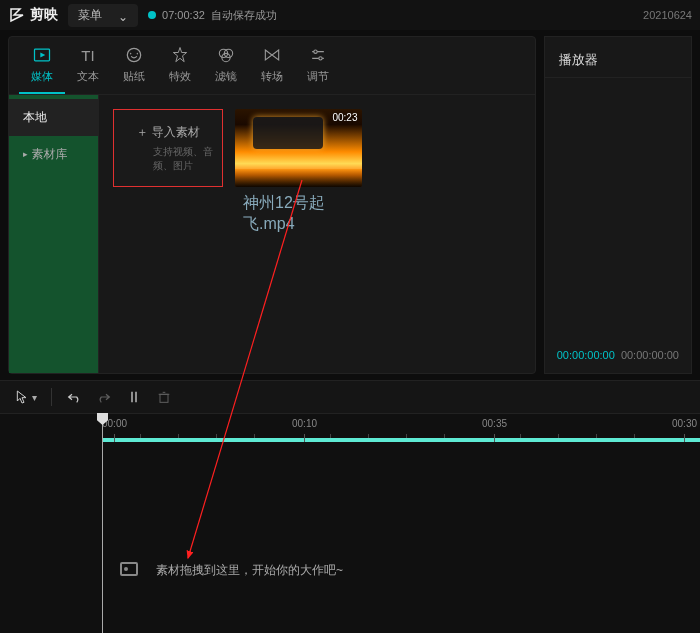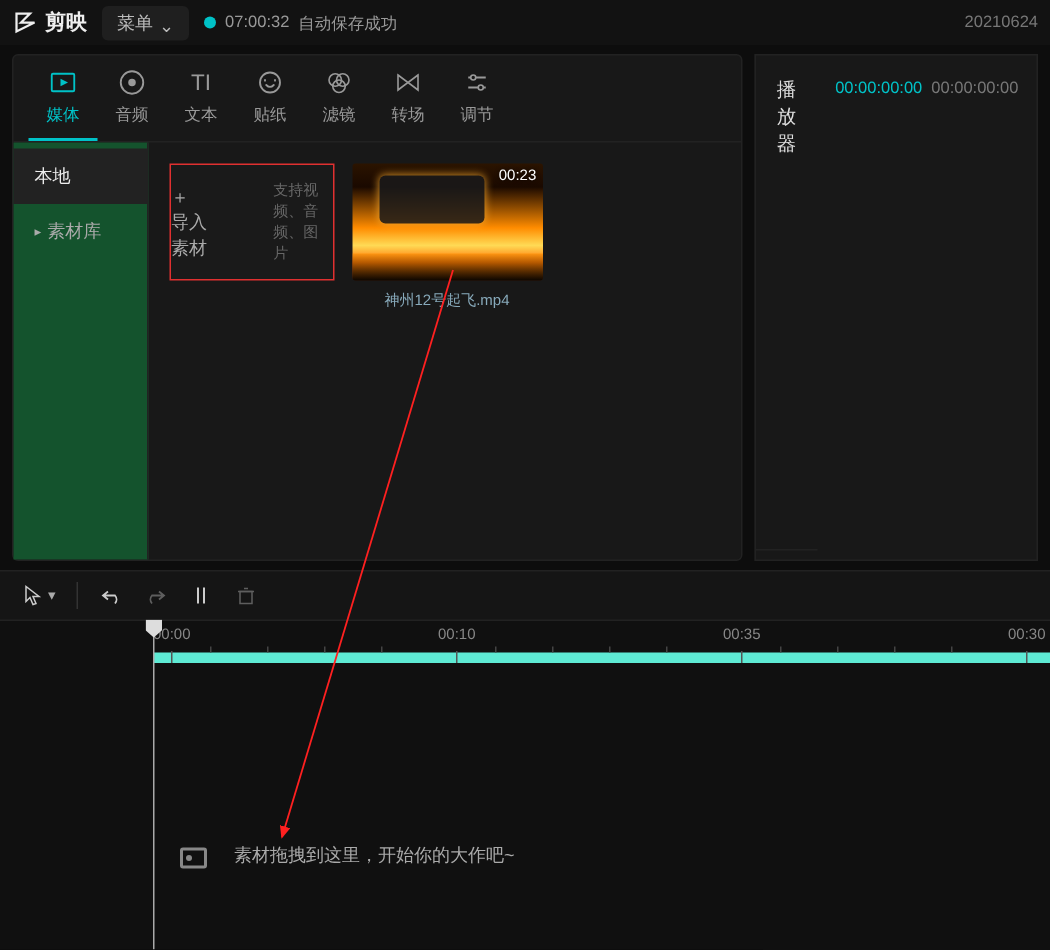--- a/index.html
+++ b/index.html
@@ -23,21 +23,21 @@
     gap: 10px;
   }
   .app-logo { display: flex; align-items: center; gap: 4px; color: #eee; font-weight: bold; font-size: 14px; }
   .app-logo svg { width: 18px; height: 18px; }
   .menu-dd {
     background: #1f1f1f;
     border-radius: 4px;
     padding: 3px 10px;
     display: flex;
     align-items: flex-end;
-    gap: 4px;
+    gap: 16px;
     color: #bbb;
     cursor: pointer;
   }
   .save-status { display: flex; align-items: center; gap: 6px; color: #999; font-size: 11px; }
   .save-dot { width: 8px; height: 8px; border-radius: 50%; background: #00c2c7; }
   .top-date { margin-left: auto; color: #777; font-size: 11px; }
 
   
   .main {
     height: 350px;
@@ -91,21 +91,21 @@
     display: flex;
     gap: 20px;
     align-items: flex-start;
   }
   .import-box {
     width: 110px;
     height: 78px;
     border: 1px solid #e03030;
     background: #1a1a1a;
     display: flex;
-    flex-direction: row;
+    flex-direction: column;
     align-items: center;
     justify-content: center;
     color: #aaa;
     font-size: 12px;
     cursor: pointer;
     gap: 4px;
   }
   .import-box .sub { font-size: 10px; color: #666; margin-left: 39px; }
   .clip-card { width: 110px; display: flex; flex-direction: column; align-items: center; gap: 6px; cursor: pointer; }
   .clip-thumb {
@@ -134,29 +134,29 @@
     background: linear-gradient(180deg, rgba(255,140,0,0.6), rgba(10,5,0,0.9));
   }
   .clip-dur {
     position: absolute;
     top: 3px; right: 4px;
     font-size: 10px;
     color: #fff;
     text-shadow: 0 0 3px #000;
     z-index: 2;
   }
-  .clip-name { font-size: 10px; color: #8ab; text-align: right; }
+  .clip-name { font-size: 16px; color: #8ab; text-align: left; }
 
   .right-panel {
     flex: 1;
     background: #181818;
     border: 1px solid #222;
     border-radius: 0;
     display: flex;
-    flex-direction: row;
+    flex-direction: column;
     padding: 10px 0 6px 0;
   }
   .player-header { padding: 4px 14px 8px; border-bottom: 1px solid #222; font-size: 13px; color: #ddd; }
   .player-body { flex: 1; }
   .player-times { display: flex; gap: 6px; justify-content: flex-end; padding: 6px 12px; font-size: 11px; }
   .cur-time { color: #00c2c7; }
   .dur-time { color: #777; }
 
   
   .toolbar {
@@ -179,21 +179,21 @@
   .tool-sep { width: 1px; height: 18px; background: #333; }
 
   
   .timeline {
     height: 219px;
     background: #101010;
     position: relative;
   }
   .ruler {
     height: 28px;
-    border-bottom: 7px solid #5eead4;
+    border-bottom: 4px solid #5eead4;
     position: relative;
     margin-left: 102px;
   }
   .ruler-tick {
     position: absolute;
     top: 0;
     height: 28px;
     display: flex;
     flex-direction: column;
     align-items: center;
@@ -217,21 +217,21 @@
     width: 11px; height: 12px;
     background: #ddd;
     clip-path: polygon(0 0, 100% 0, 100% 60%, 50% 100%, 0 60%);
   }
   .tracks { position: relative; height: calc(100% - 28px); }
   .drop-hint {
     position: absolute;
     left: 120px;
     top: 120px;
     display: flex;
-    align-items: flex-end;
+    align-items: flex-start;
     gap: 18px;
     color: #aaa;
     font-size: 12px;
   }
   .hint-icon {
     width: 18px; height: 14px;
     border: 2px solid #888;
     border-radius: 2px;
     position: relative;
   }
@@ -280,40 +280,39 @@
       <div class="tab active">
         <span class="ticon">
           <svg width="20" height="20" viewBox="0 0 24 24">
               <rect x="3" y="5" width="18" height="14" rx="1" fill="none" stroke="#00c2c7" stroke-width="1.5"></rect>
               <path d="M10 9 L16 12 L10 15 Z" fill="#00c2c7"></path>
             </svg>
         </span>
         <span>媒体</span>
       </div>
       <div class="tab">
-        <span class="ticon">
-          <svg width="20" height="20" viewBox="0 0 24 24">
-              <circle cx="12" cy="12" r="9" fill="none" stroke="#999" stroke-width="1.5"></circle>
-              <circle cx="12" cy="12" r="3" fill="#999"></circle>
-            </svg>
-        </span>
-        <span>音频</span>
-      </div>
-      <div class="tab">
         <span class="ticon" style="font-size:15px;color:#999;">TI</span>
         <span>文本</span>
       </div>
       <div class="tab">
         <span class="ticon">
           <svg width="20" height="20" viewBox="0 0 24 24">
               <circle cx="12" cy="12" r="8" fill="none" stroke="#999" stroke-width="1.5"></circle>
               <path d="M8 10 L8 10.5 M16 10 L16 10.5 M9 14 Q12 17 15 14" fill="none" stroke="#999" stroke-width="1.5" stroke-linecap="round"></path>
             </svg>
         </span>
         <span>贴纸</span>
+      </div>
+      <div class="tab">
+        <span class="ticon">
+          <svg width="20" height="20" viewBox="0 0 24 24">
+              <path d="M12 3 L14 9 L20 9 L15 13 L17 20 L12 16 L7 20 L9 13 L4 9 L10 9 Z" fill="none" stroke="#999" stroke-width="1.2"></path>
+            </svg>
+        </span>
+        <span>特效</span>
       </div>
       <div class="tab">
         <span class="ticon">
           <svg width="20" height="20" viewBox="0 0 24 24">
               <circle cx="9" cy="10" r="5" fill="none" stroke="#999" stroke-width="1.3"></circle>
               <circle cx="15" cy="10" r="5" fill="none" stroke="#999" stroke-width="1.3"></circle>
               <circle cx="12" cy="15" r="5" fill="none" stroke="#999" stroke-width="1.3"></circle>
             </svg>
         </span>
         <span>滤镜</span>

